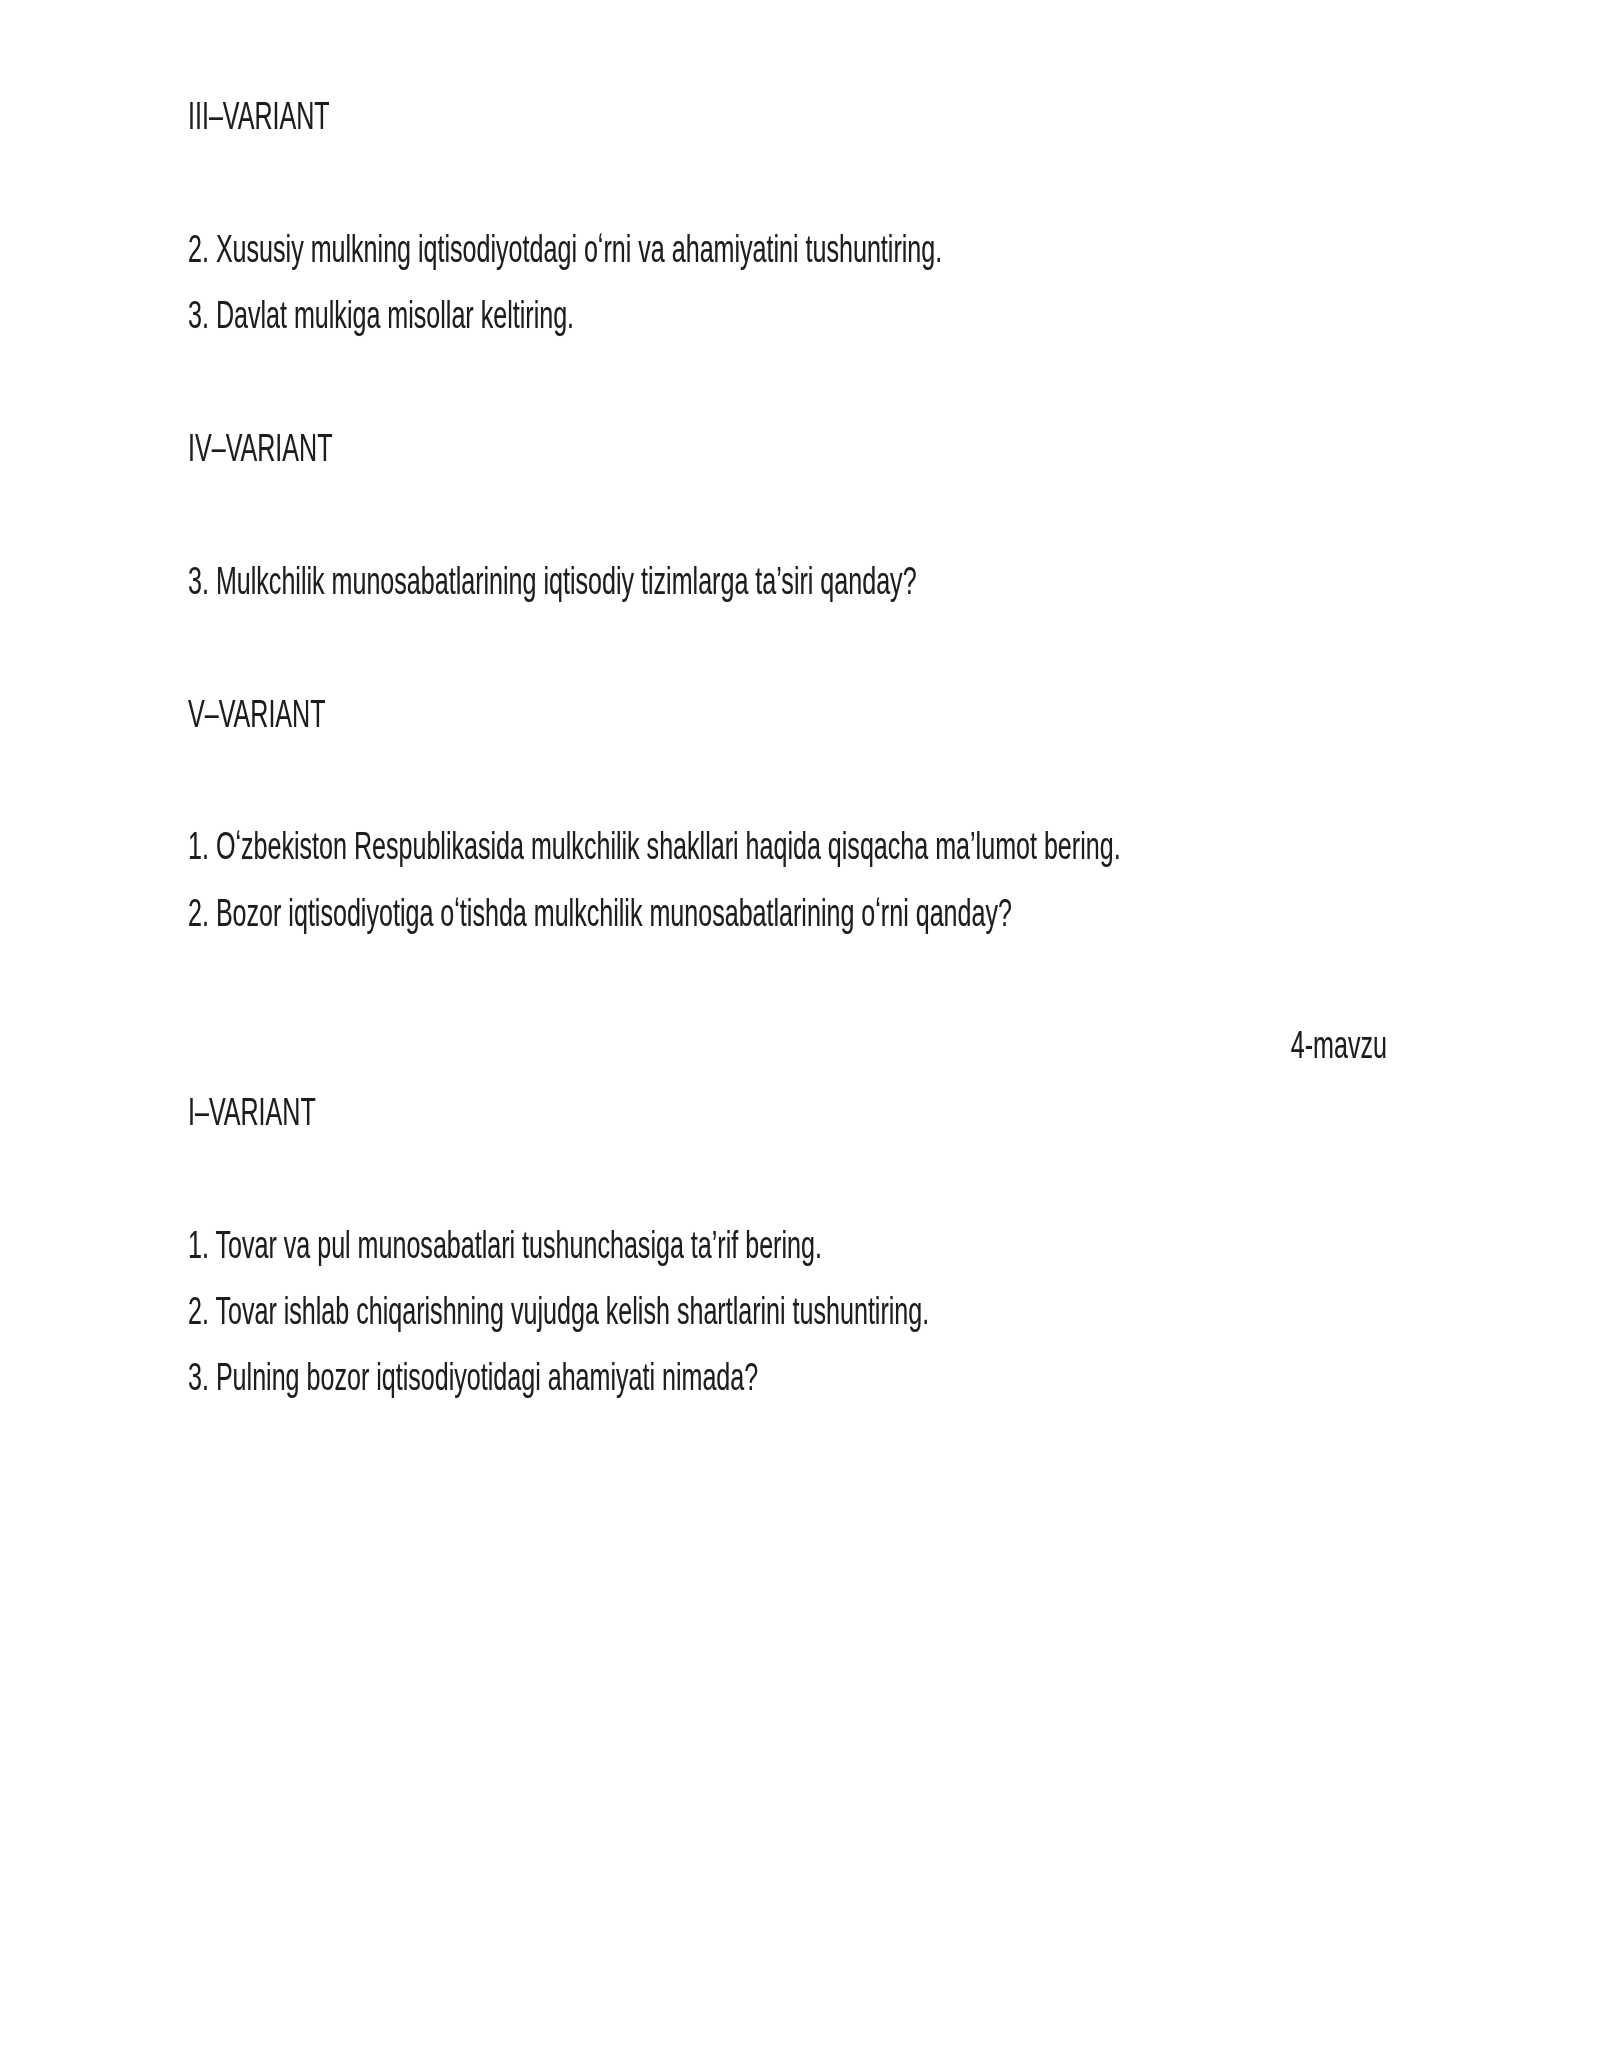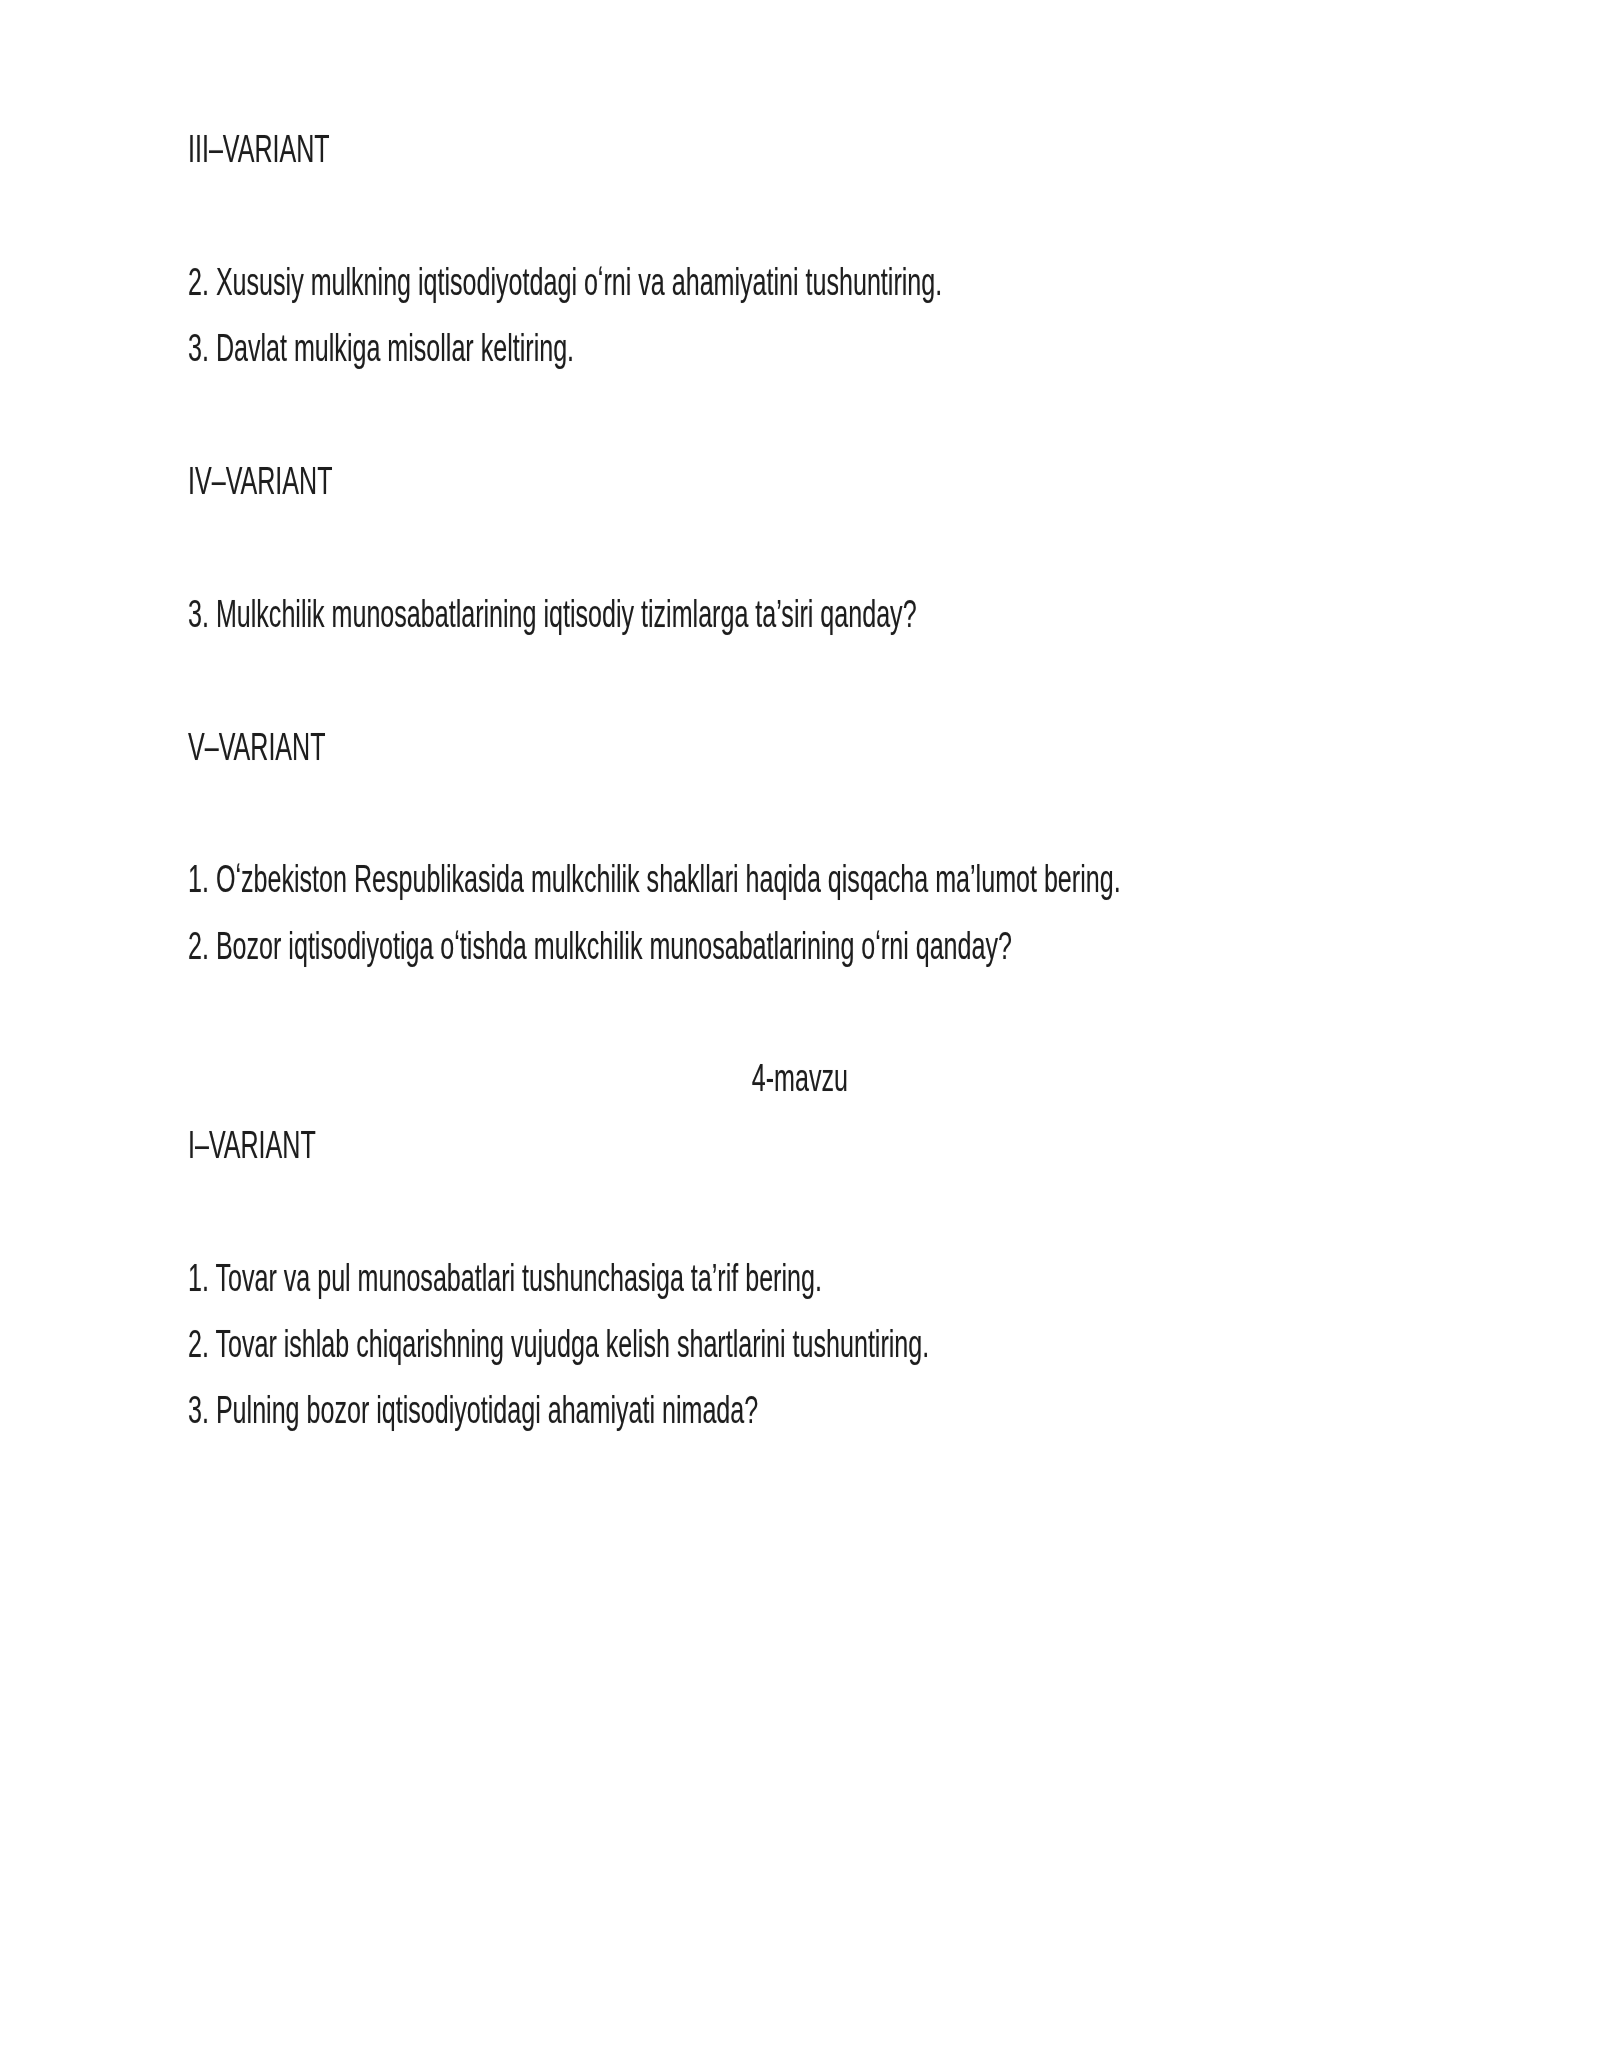--- a/index.html
+++ b/index.html
@@ -15,37 +15,37 @@
   .page {
     position: relative;
     width: 1600px;
     height: 2070px;
     background: #ffffff;
     font-family: "Liberation Sans", sans-serif;
     color: #1d1d1d;
   }
   .content {
     box-sizing: border-box;
-    padding: 116px 188px 0 188px;
+    padding: 83px 188px 0 188px;
   }
   .line {
     height: 66.4px;
     line-height: 66.4px;
     font-size: 38px;
     white-space: nowrap;
     overflow: visible;
   }
   .txt {
     display: inline-block;
     transform: scaleX(0.66);
     transform-origin: left center;
     text-shadow: 0 0 1px rgba(0,0,0,0.28);
   }
   .line.center {
-    text-align: center;
+    text-align: right;
   }
   .line.center .txt {
     transform-origin: center center;
   }
 </style>
 </head>
 <body>
 
 <div class="page">
   <main class="content">

